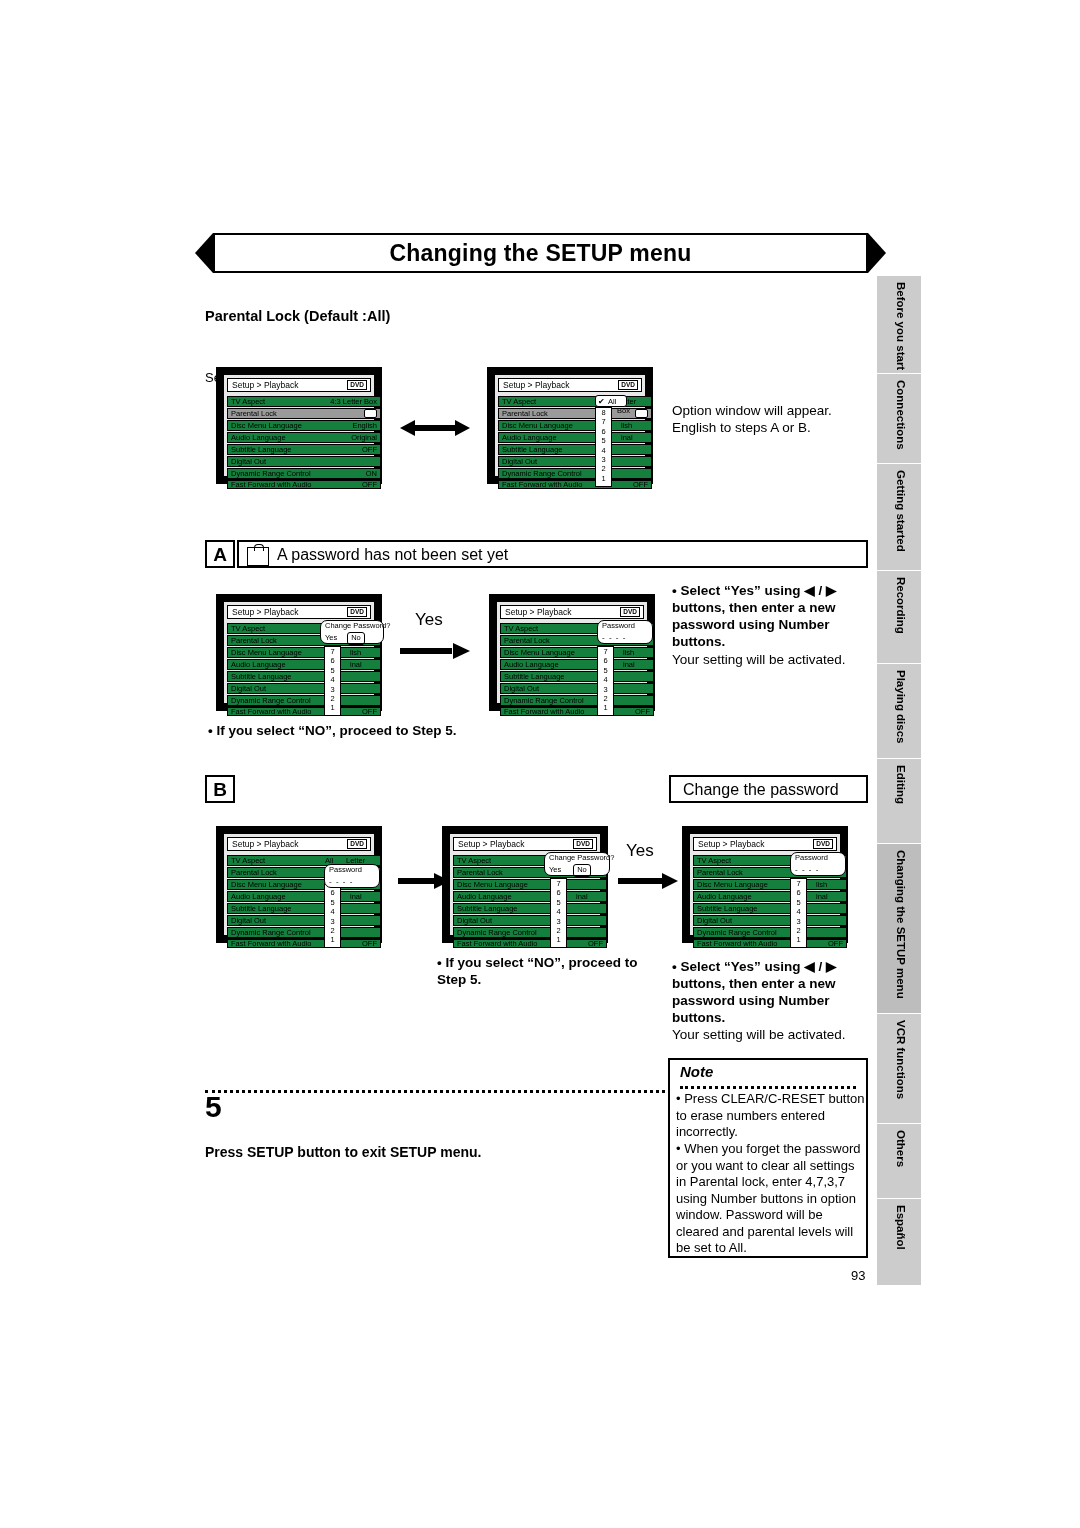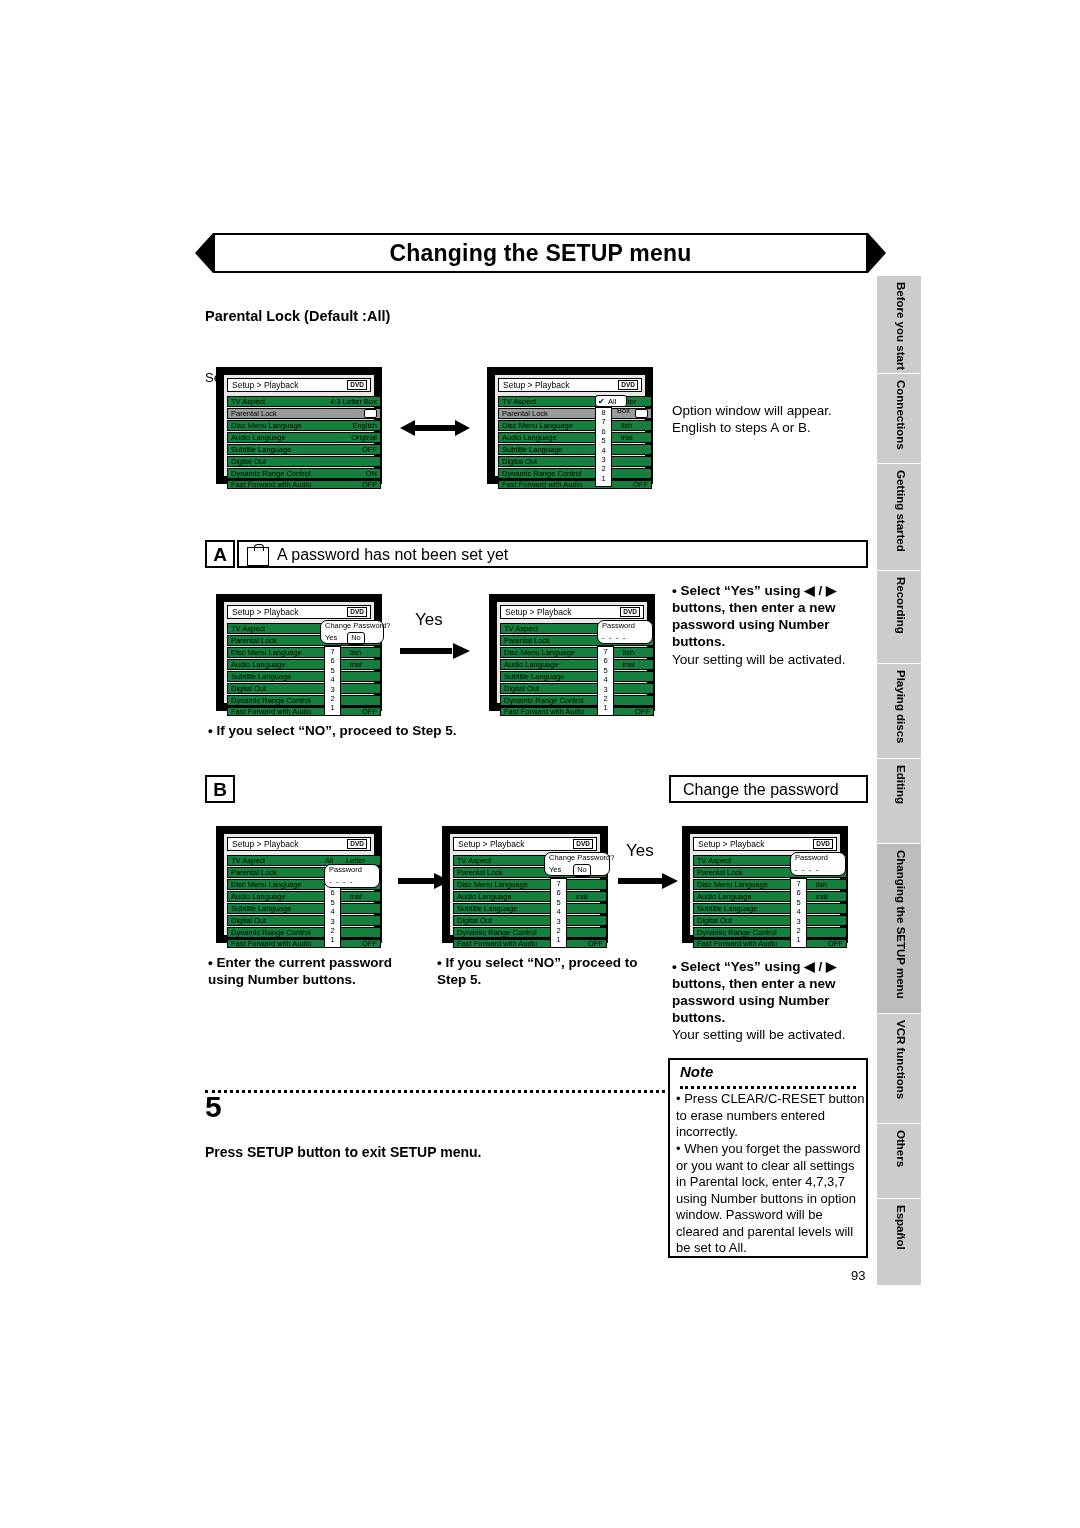--- a/index.html
+++ b/index.html
@@ -483,21 +483,20 @@
       <div>3</div>
       <div>2</div>
       <div>1</div>
     </div>
     <div class="popup" style="left:100px;top:18px;width:56px;height:24px;">
       <div class="pt" style="top:-1px;">Password</div>
       <div style="position:absolute;left:4px;top:11px;font-size:8px;line-height:11px;letter-spacing:1px;">- - - -</div>
     </div>
   </div>
 
-  <div class="bul" style="left:208px;top:954px;width:215px;font-weight:bold;">• Enter the current password using Number buttons.</div>
   <div class="bul" style="left:437px;top:954px;width:210px;font-weight:bold;">
     <span>• If you select “NO”, proceed to Step</span>
     <span>5.</span>
   </div>
   <div class="bul" style="left:672px;top:958px;width:196px;font-weight:bold;">• Select “Yes” using ◀ / ▶ buttons, then enter a new password using Number buttons.</div>
   <div class="bul" style="left:672px;top:1026px;width:196px;">Your setting will be activated.</div>
 
   <div class="note-box" style="left:668px;top:1058px;width:200px;height:200px;"></div>
   <div class="note-lbl" style="left:680px;top:1063px;">Note</div>
   <div class="dots" style="left:680px;top:1086px;width:176px;"></div>

